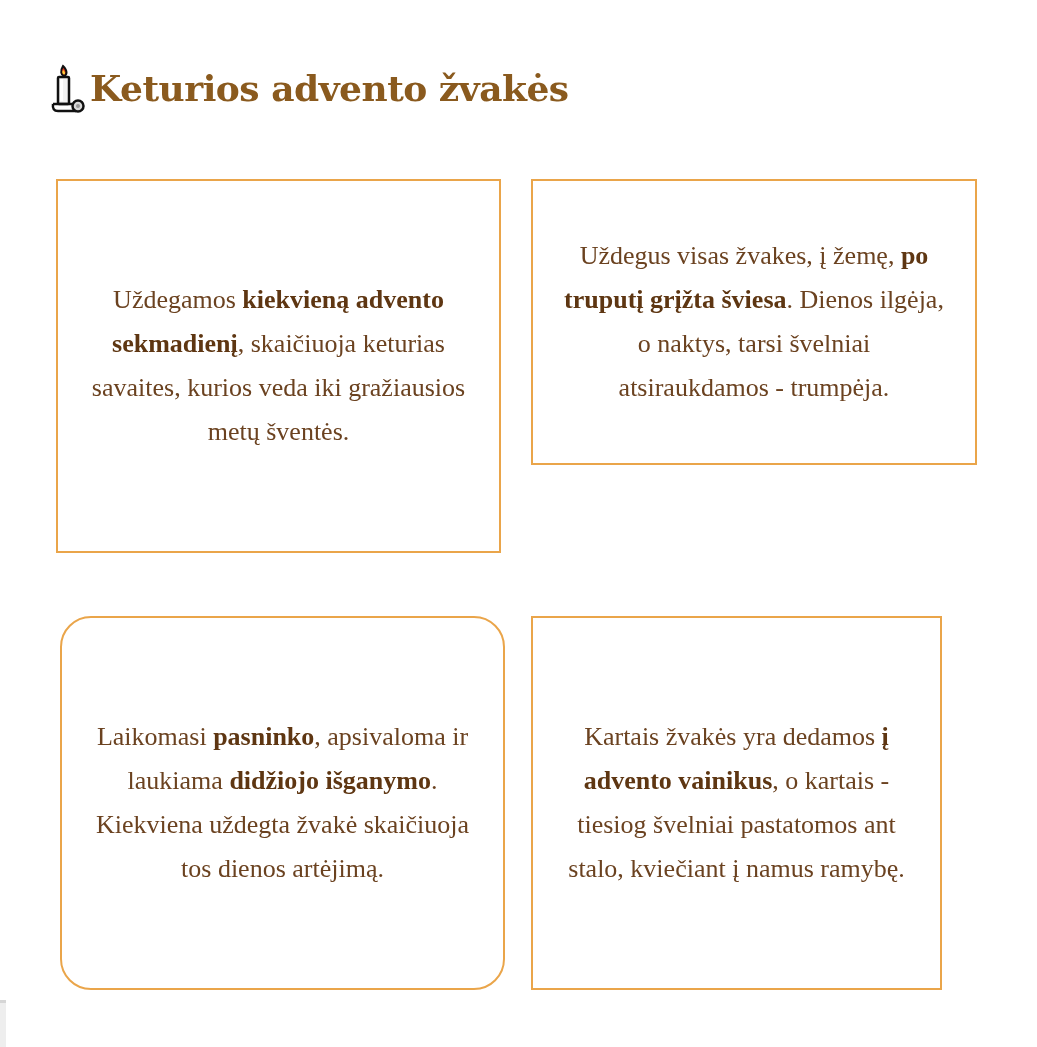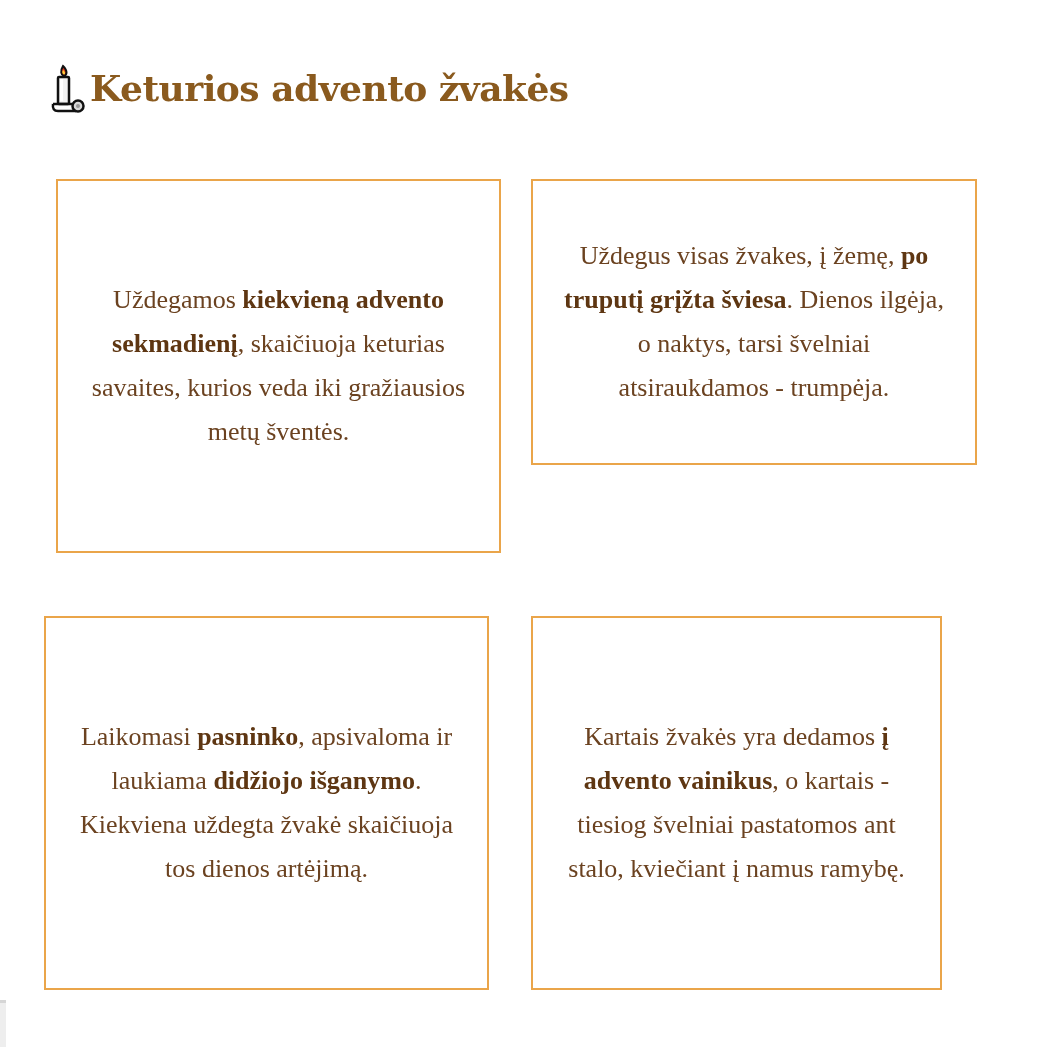--- a/index.html
+++ b/index.html
@@ -17,21 +17,21 @@
     border: 2px solid #eaa54a; background: #fff;
     display: flex; align-items: center; justify-content: center;
     text-align: center; padding: 0 28px;
     color: #6b4220; font-size: 26px; line-height: 44px;
     font-family: "Liberation Serif", "DejaVu Serif", serif;
     margin-top: 8px;
   }
   .card b { font-weight: bold; color: #5e3612; }
   .c1 { left: 56px;  top: 171px; width: 445px; height: 374px; }
   .c2 { left: 531px; top: 171px; width: 446px; height: 286px; }
-  .c3 { left: 44px;  top: 608px; width: 445px; height: 374px; }
+  .c3 { left: 60px;  top: 608px; width: 445px; height: 374px; border-radius: 31px; }
   .c4 { left: 531px; top: 608px; width: 411px; height: 374px; }
   .card p { margin: 0; }
   .edge { position: absolute; left: 0; top: 1000px; width: 6px; height: 47px; background: #eeeeee; border-top: 3px solid #d6d6d6; }
 </style>
 </head>
 <body>
 
 <div class="title">
   <svg class="candle" viewBox="0 0 38 52">
     <path d="M13 4 C10 9 11 13 14 14 C17 13 18 9 13 4 Z" fill="#e53b1e" stroke="#111" stroke-width="2"></path>

